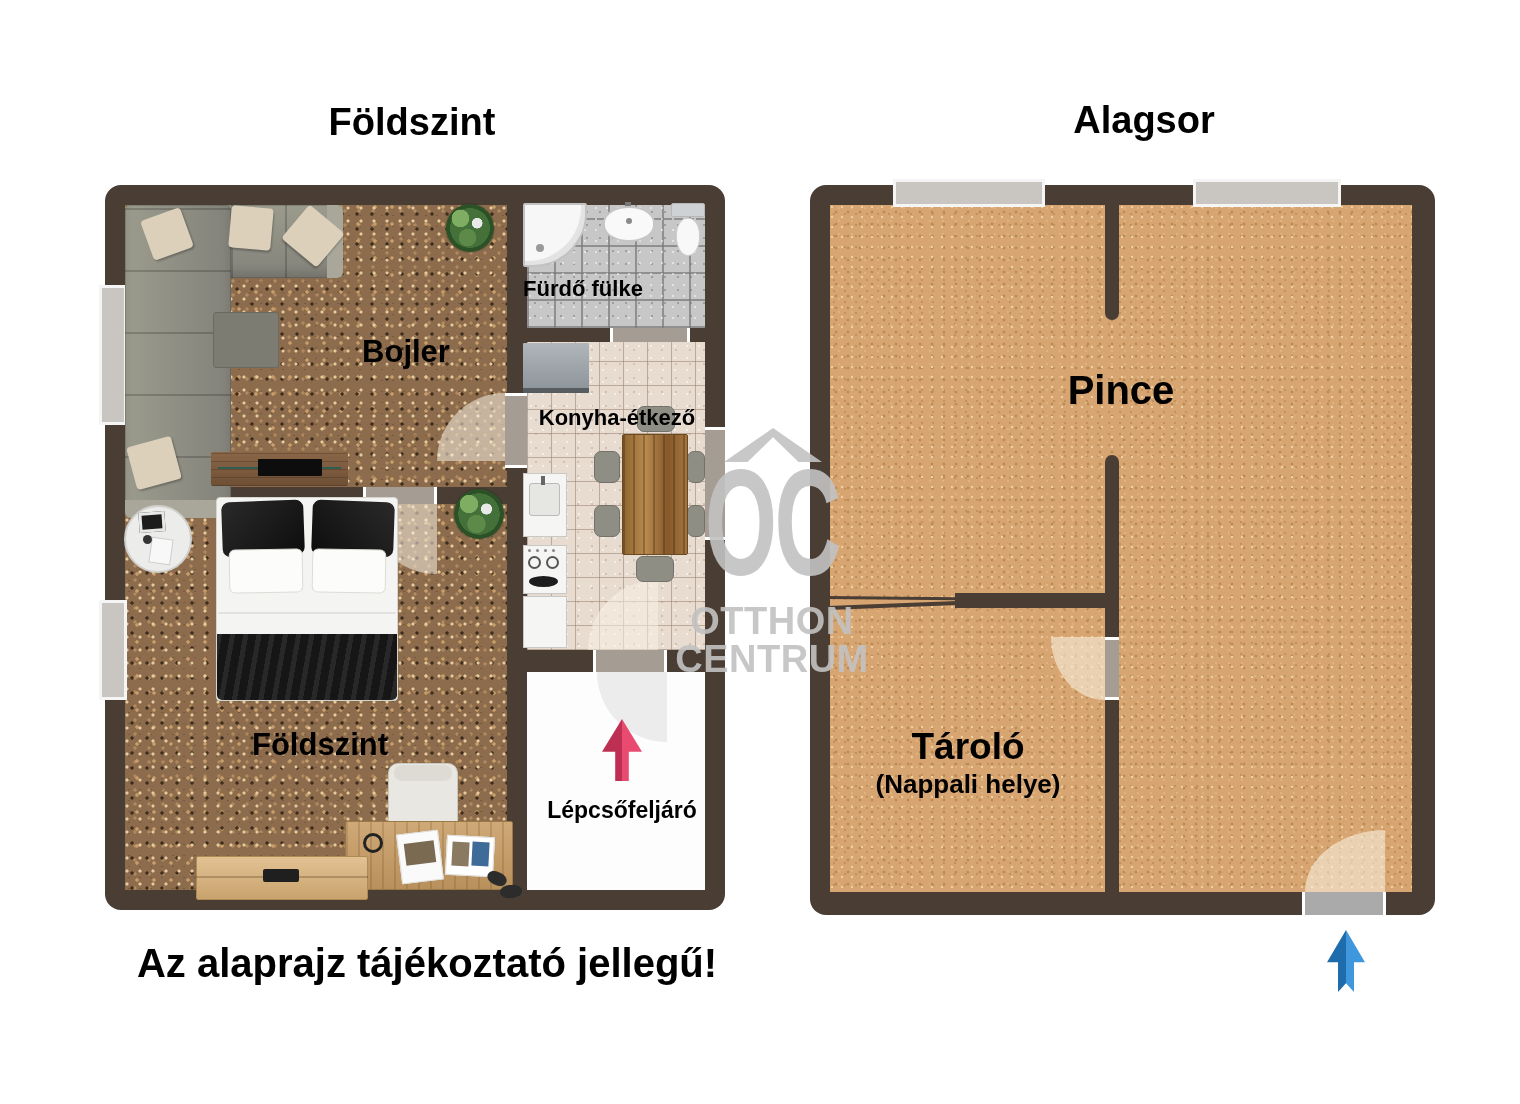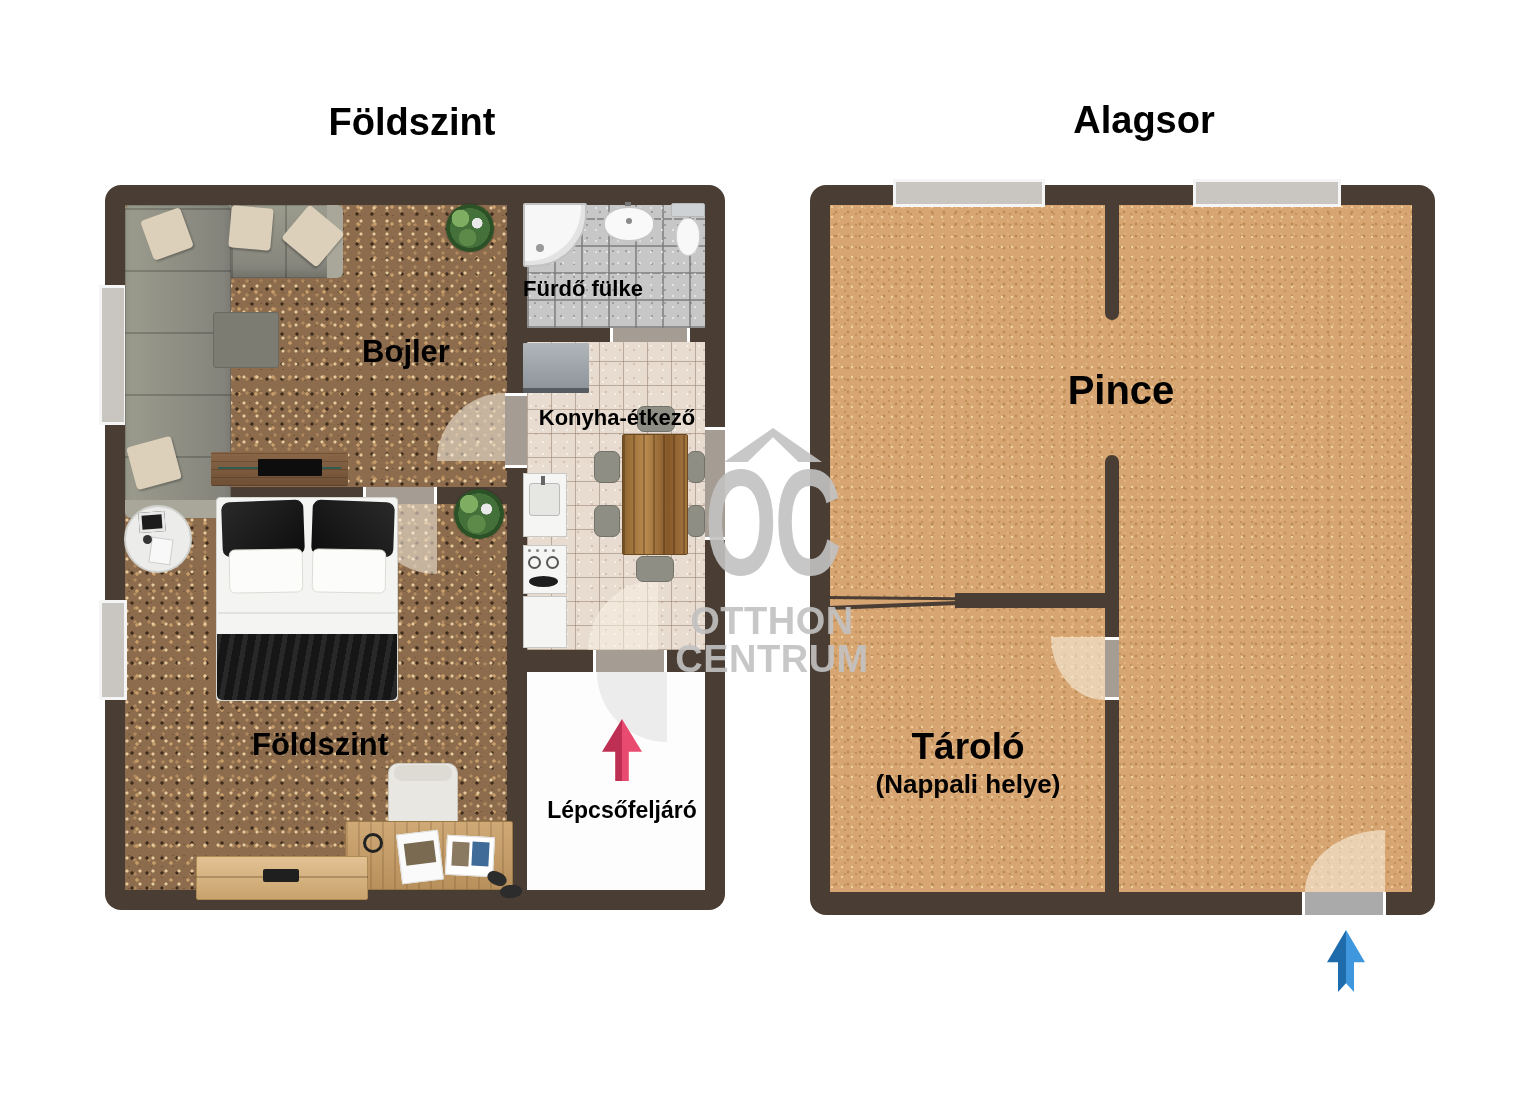--- a/index.html
+++ b/index.html
@@ -224,19 +224,20 @@
   <div class="win-h" style="left:1193px; top:179px; width:148px; height:28px;"></div>
   <div class="fan" style="left:1051px; top:637px; width:54px; height:63px; border-radius:0 0 0 100%; background:rgba(246,238,222,.6);"></div>
   <div class="fan" style="left:1305px; top:830px; width:80px; height:62px; border-radius:100% 0 0 0; background:rgba(246,238,222,.6);"></div>
 
   <div class="lbl" style="left:1121px; top:390px; font-size:40px;">Pince</div>
   <div class="lbl" style="left:968px; top:747px; font-size:37px;">Tároló</div>
   <div class="lbl" style="left:968px; top:784px; font-size:26px;">(Nappali helye)</div>
 
   <div class="arrow-blue"></div>
 
+  <div class="abs" style="left:427px; top:941px; transform:translateX(-50%); font-size:40px; font-weight:bold; color:#000; white-space:nowrap;">Az alaprajz tájékoztató jellegű!</div>
 
   <div class="wm-roof"></div>
   <div class="wm abs wm-oc">OC</div>
   <div class="wm abs wm-l1">OTTHON</div>
   <div class="wm abs wm-l2">CENTRUM</div>
 
 </div>
 
 </body></html>

